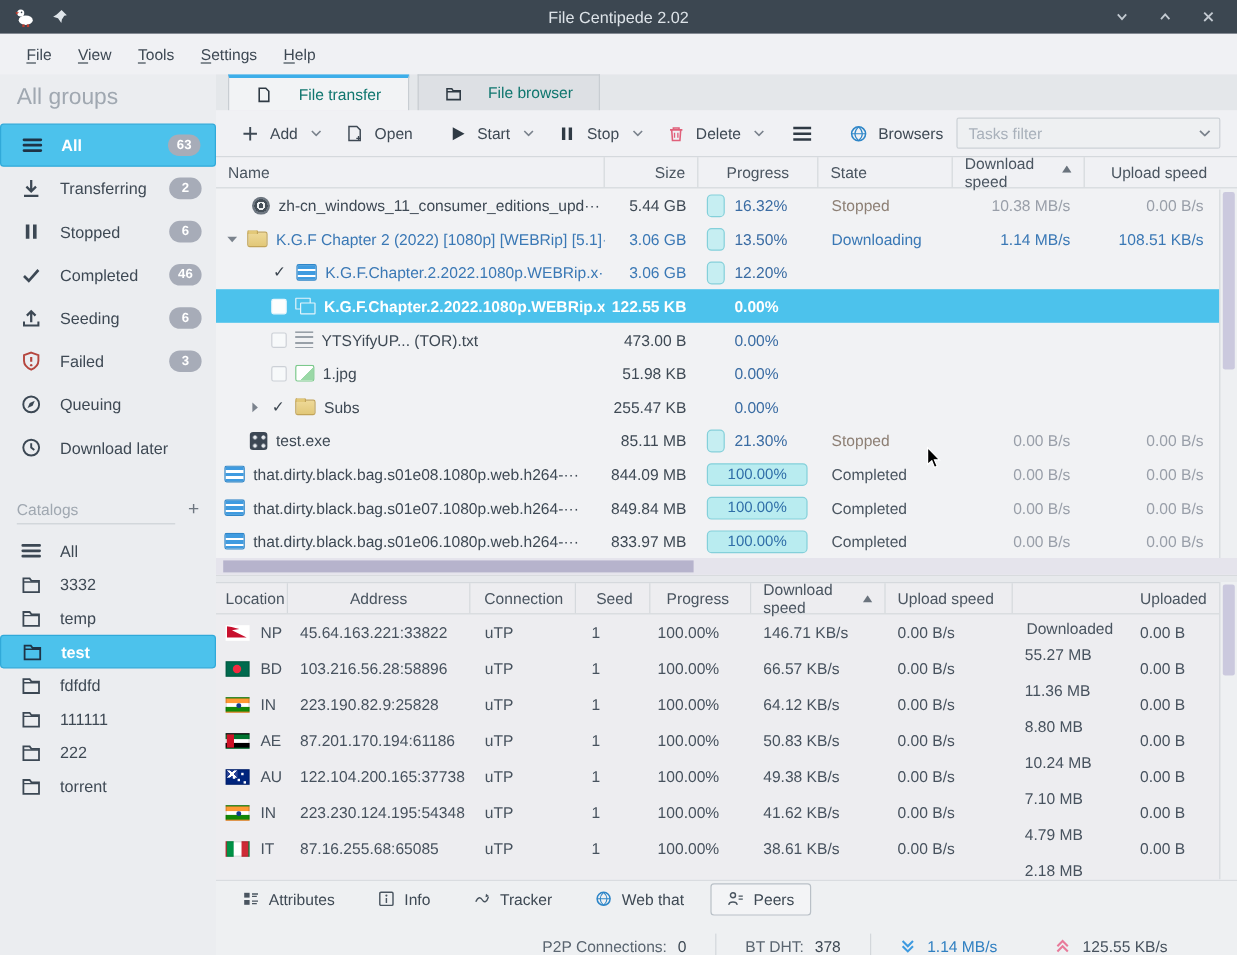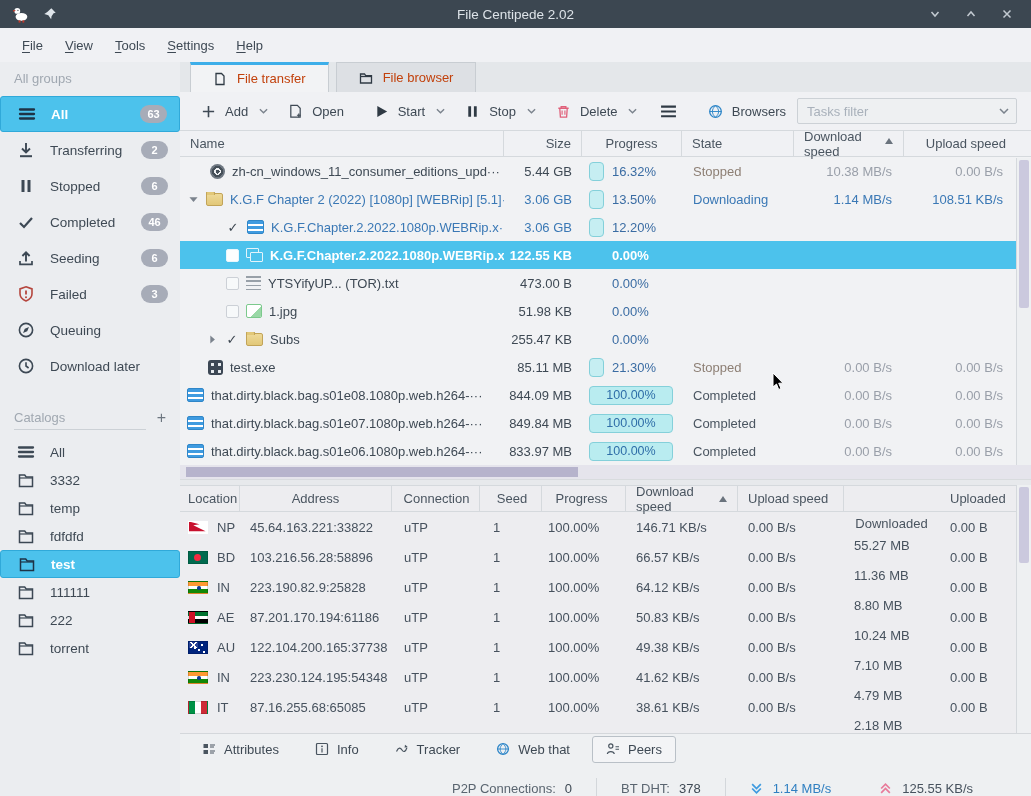--- a/index.html
+++ b/index.html
@@ -16,41 +16,41 @@
 
 .menubar { height:34px; display:flex; align-items:center; padding-left:12px; gap:2px; background:#f0f1f4; }
 .menu-item { padding:5px 10px; color:#3e4954; }
 .menu-item u { text-decoration:underline; text-underline-offset:2px; }
 
 
 .layout { display:flex; height:734px; }
 
 
 .sidebar { width:180px; flex:none; background:#ebedf0; display:flex; flex-direction:column; overflow:hidden; }
-.groups-label { color:#a0a8b1; padding:9px 0 10px 14px; font-size:13px; }
+.groups-label { color:#a0a8b1; padding:9px 0 10px 14px; font-size:19px; }
 .side-item { height:36px; flex:none; display:flex; align-items:center; gap:15px; padding:0 12px 0 17px; font-size:13.5px; }
 .side-item.selected { background:#4cc2ec; border:1px solid #30a9d9; border-radius:3px; color:#fff; font-weight:bold; }
 .sicon { width:18px; height:18px; flex:none; color:#3c4854; display:inline-flex; }
 .sicon svg { width:100%; height:100%; }
 .side-item.selected .sicon { color:#1e3346; }
 .sicon.i-shield { color:#b5463e; }
 .badge { margin-left:auto; background:#a7acb8; color:#fff; border-radius:10px; min-width:27px; height:18px; line-height:18px; text-align:center; font-size:11px; font-weight:bold; padding:0 4px; }
 .catalogs-header { margin-top:26px; display:flex; align-items:center; color:#a0a8b1; padding:0 14px 4px 14px; }
 .cat-plus { margin-left:auto; color:#6d7680; font-size:16px; line-height:12px; }
 .cat-divider { height:1px; background:#ccd1d6; margin:0 34px 8px 14px; }
 .cat-item { height:28px; flex:none; display:flex; align-items:center; gap:15px; padding:0 12px 0 17px; font-size:13.5px; }
 .cat-item.selected { background:#4cc2ec; border:1px solid #30a9d9; border-radius:3px; color:#fff; font-weight:bold; }
 .cat-item.selected .sicon { color:#1e3346; }
 
 
 .main { flex:1; display:flex; flex-direction:column; position:relative; min-width:0; }
 
 
 .tabstrip { height:30px; background:#e4e7ea; display:flex; align-items:stretch; padding-left:10px; gap:7px; }
-.tab { display:flex; align-items:center; gap:10px; padding:0 22px; background:#dde0e4; border:1px solid #c8cdd2; border-bottom:none; color:#c2410c; }
+.tab { display:flex; align-items:center; gap:22px; padding:0 22px; background:#dde0e4; border:1px solid #c8cdd2; border-bottom:none; color:#0f766e; }
 .tab .ticon { width:14px; height:14px; display:inline-flex; }
 .tab.active { background:#f2f3f5; border-top:3px solid #3daee9; }
 
 
 .toolbar { height:38px; display:flex; align-items:center; background:#f0f1f4; padding:0 10px 0 12px; gap:2px; }
 .tbtn { display:flex; align-items:center; gap:9px; padding:6px 9px; color:#3e4954; }
 .tbtn .icon16 { width:15px; height:15px; display:inline-flex; }
 .tbtn .caret { width:9px; height:6px; display:inline-flex; margin-left:2px; }
 .menu-burger { padding:6px 6px; display:flex; align-items:flex-end; gap:2px; }
 .filter-combo { margin-left:auto; width:258px; height:26px; border:1px solid #ccd1d6; background:#eef0f2; display:flex; align-items:center; border-radius:2px; margin-right:4px; }
@@ -323,37 +323,37 @@
         </div>
         <div class="cat-item">
           <span class="sicon">
             <svg viewBox="0 0 18 18" fill="none">
               <path d="M2.5 4h5.2l1.5 2h6.3v9.5H2.5z" stroke="currentColor" stroke-width="1.5"></path>
               <path d="M2.5 7h13" stroke="currentColor" stroke-width="1.2"></path>
             </svg>
           </span>
           <span class="slabel">temp</span>
         </div>
+        <div class="cat-item selected">
+          <span class="sicon">
+            <svg viewBox="0 0 18 18" fill="none">
+              <path d="M2.5 4h5.2l1.5 2h6.3v9.5H2.5z" stroke="currentColor" stroke-width="1.5"></path>
+              <path d="M2.5 7h13" stroke="currentColor" stroke-width="1.2"></path>
+            </svg>
+          </span>
+          <span class="slabel">test</span>
+        </div>
         <div class="cat-item">
           <span class="sicon">
             <svg viewBox="0 0 18 18" fill="none">
               <path d="M2.5 4h5.2l1.5 2h6.3v9.5H2.5z" stroke="currentColor" stroke-width="1.5"></path>
               <path d="M2.5 7h13" stroke="currentColor" stroke-width="1.2"></path>
             </svg>
           </span>
           <span class="slabel">fdfdfd</span>
-        </div>
-        <div class="cat-item selected">
-          <span class="sicon">
-            <svg viewBox="0 0 18 18" fill="none">
-              <path d="M2.5 4h5.2l1.5 2h6.3v9.5H2.5z" stroke="currentColor" stroke-width="1.5"></path>
-              <path d="M2.5 7h13" stroke="currentColor" stroke-width="1.2"></path>
-            </svg>
-          </span>
-          <span class="slabel">test</span>
         </div>
         <div class="cat-item">
           <span class="sicon">
             <svg viewBox="0 0 18 18" fill="none">
               <path d="M2.5 4h5.2l1.5 2h6.3v9.5H2.5z" stroke="currentColor" stroke-width="1.5"></path>
               <path d="M2.5 7h13" stroke="currentColor" stroke-width="1.2"></path>
             </svg>
           </span>
           <span class="slabel">111111</span>
         </div>

